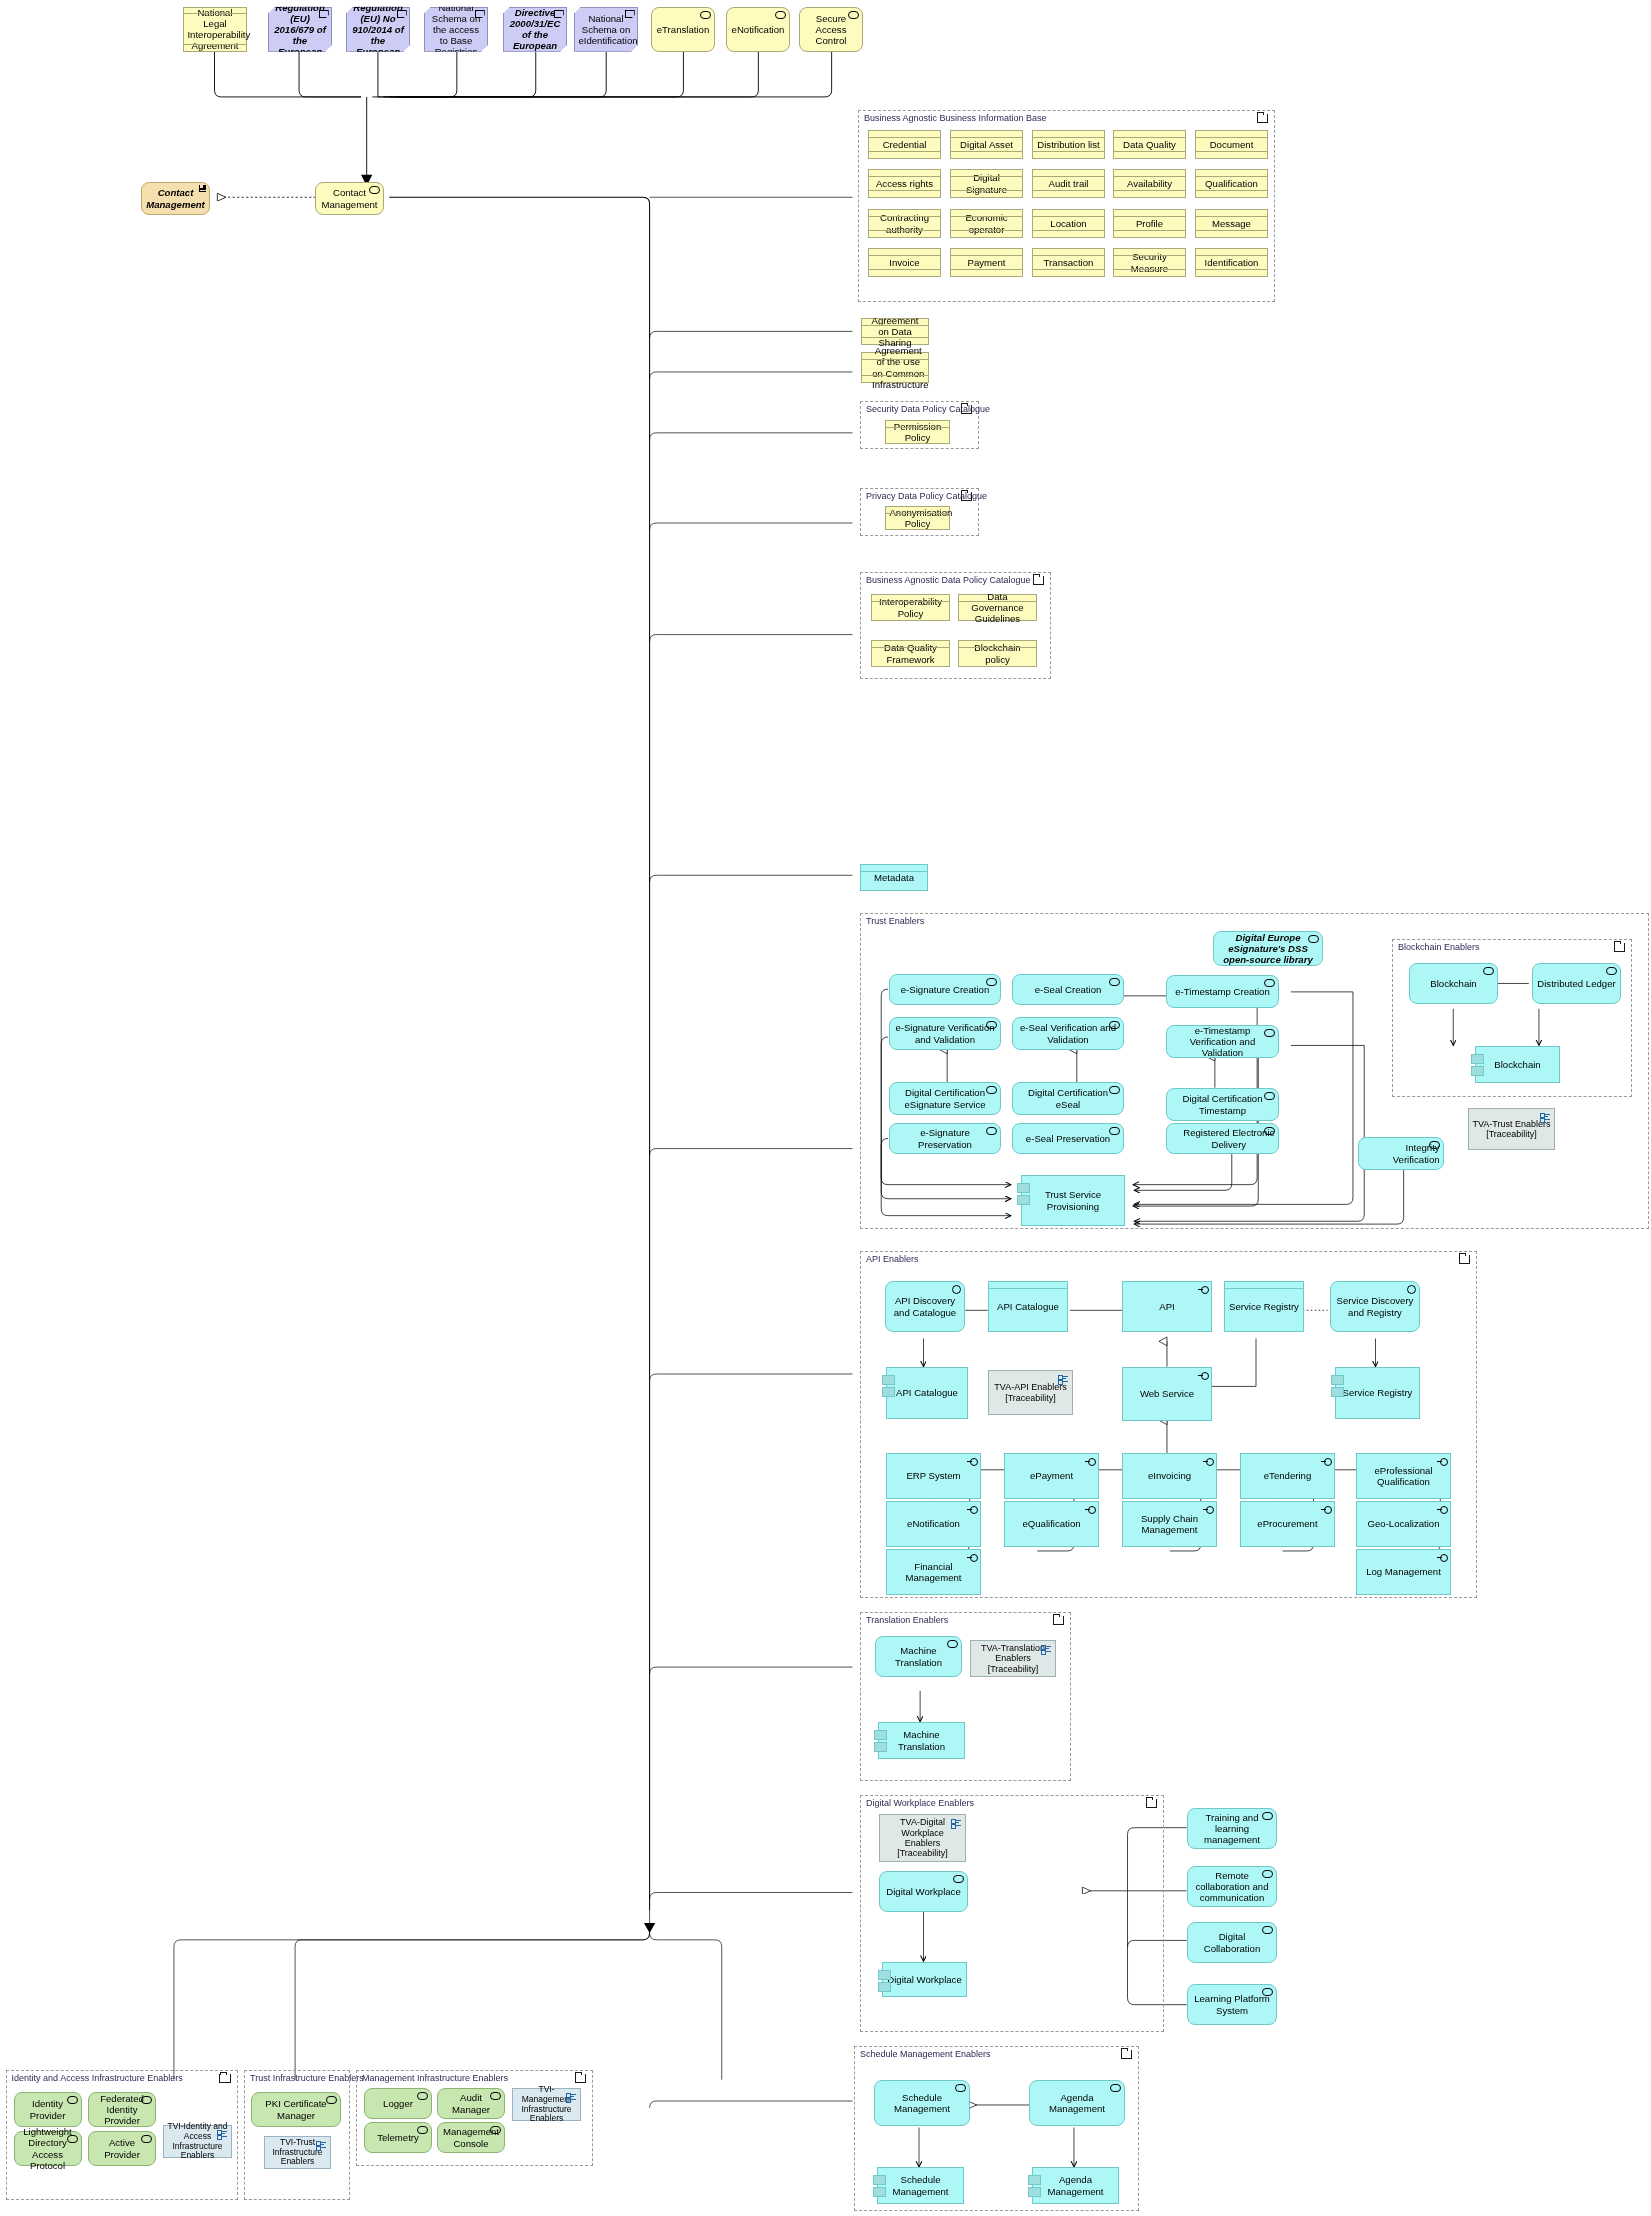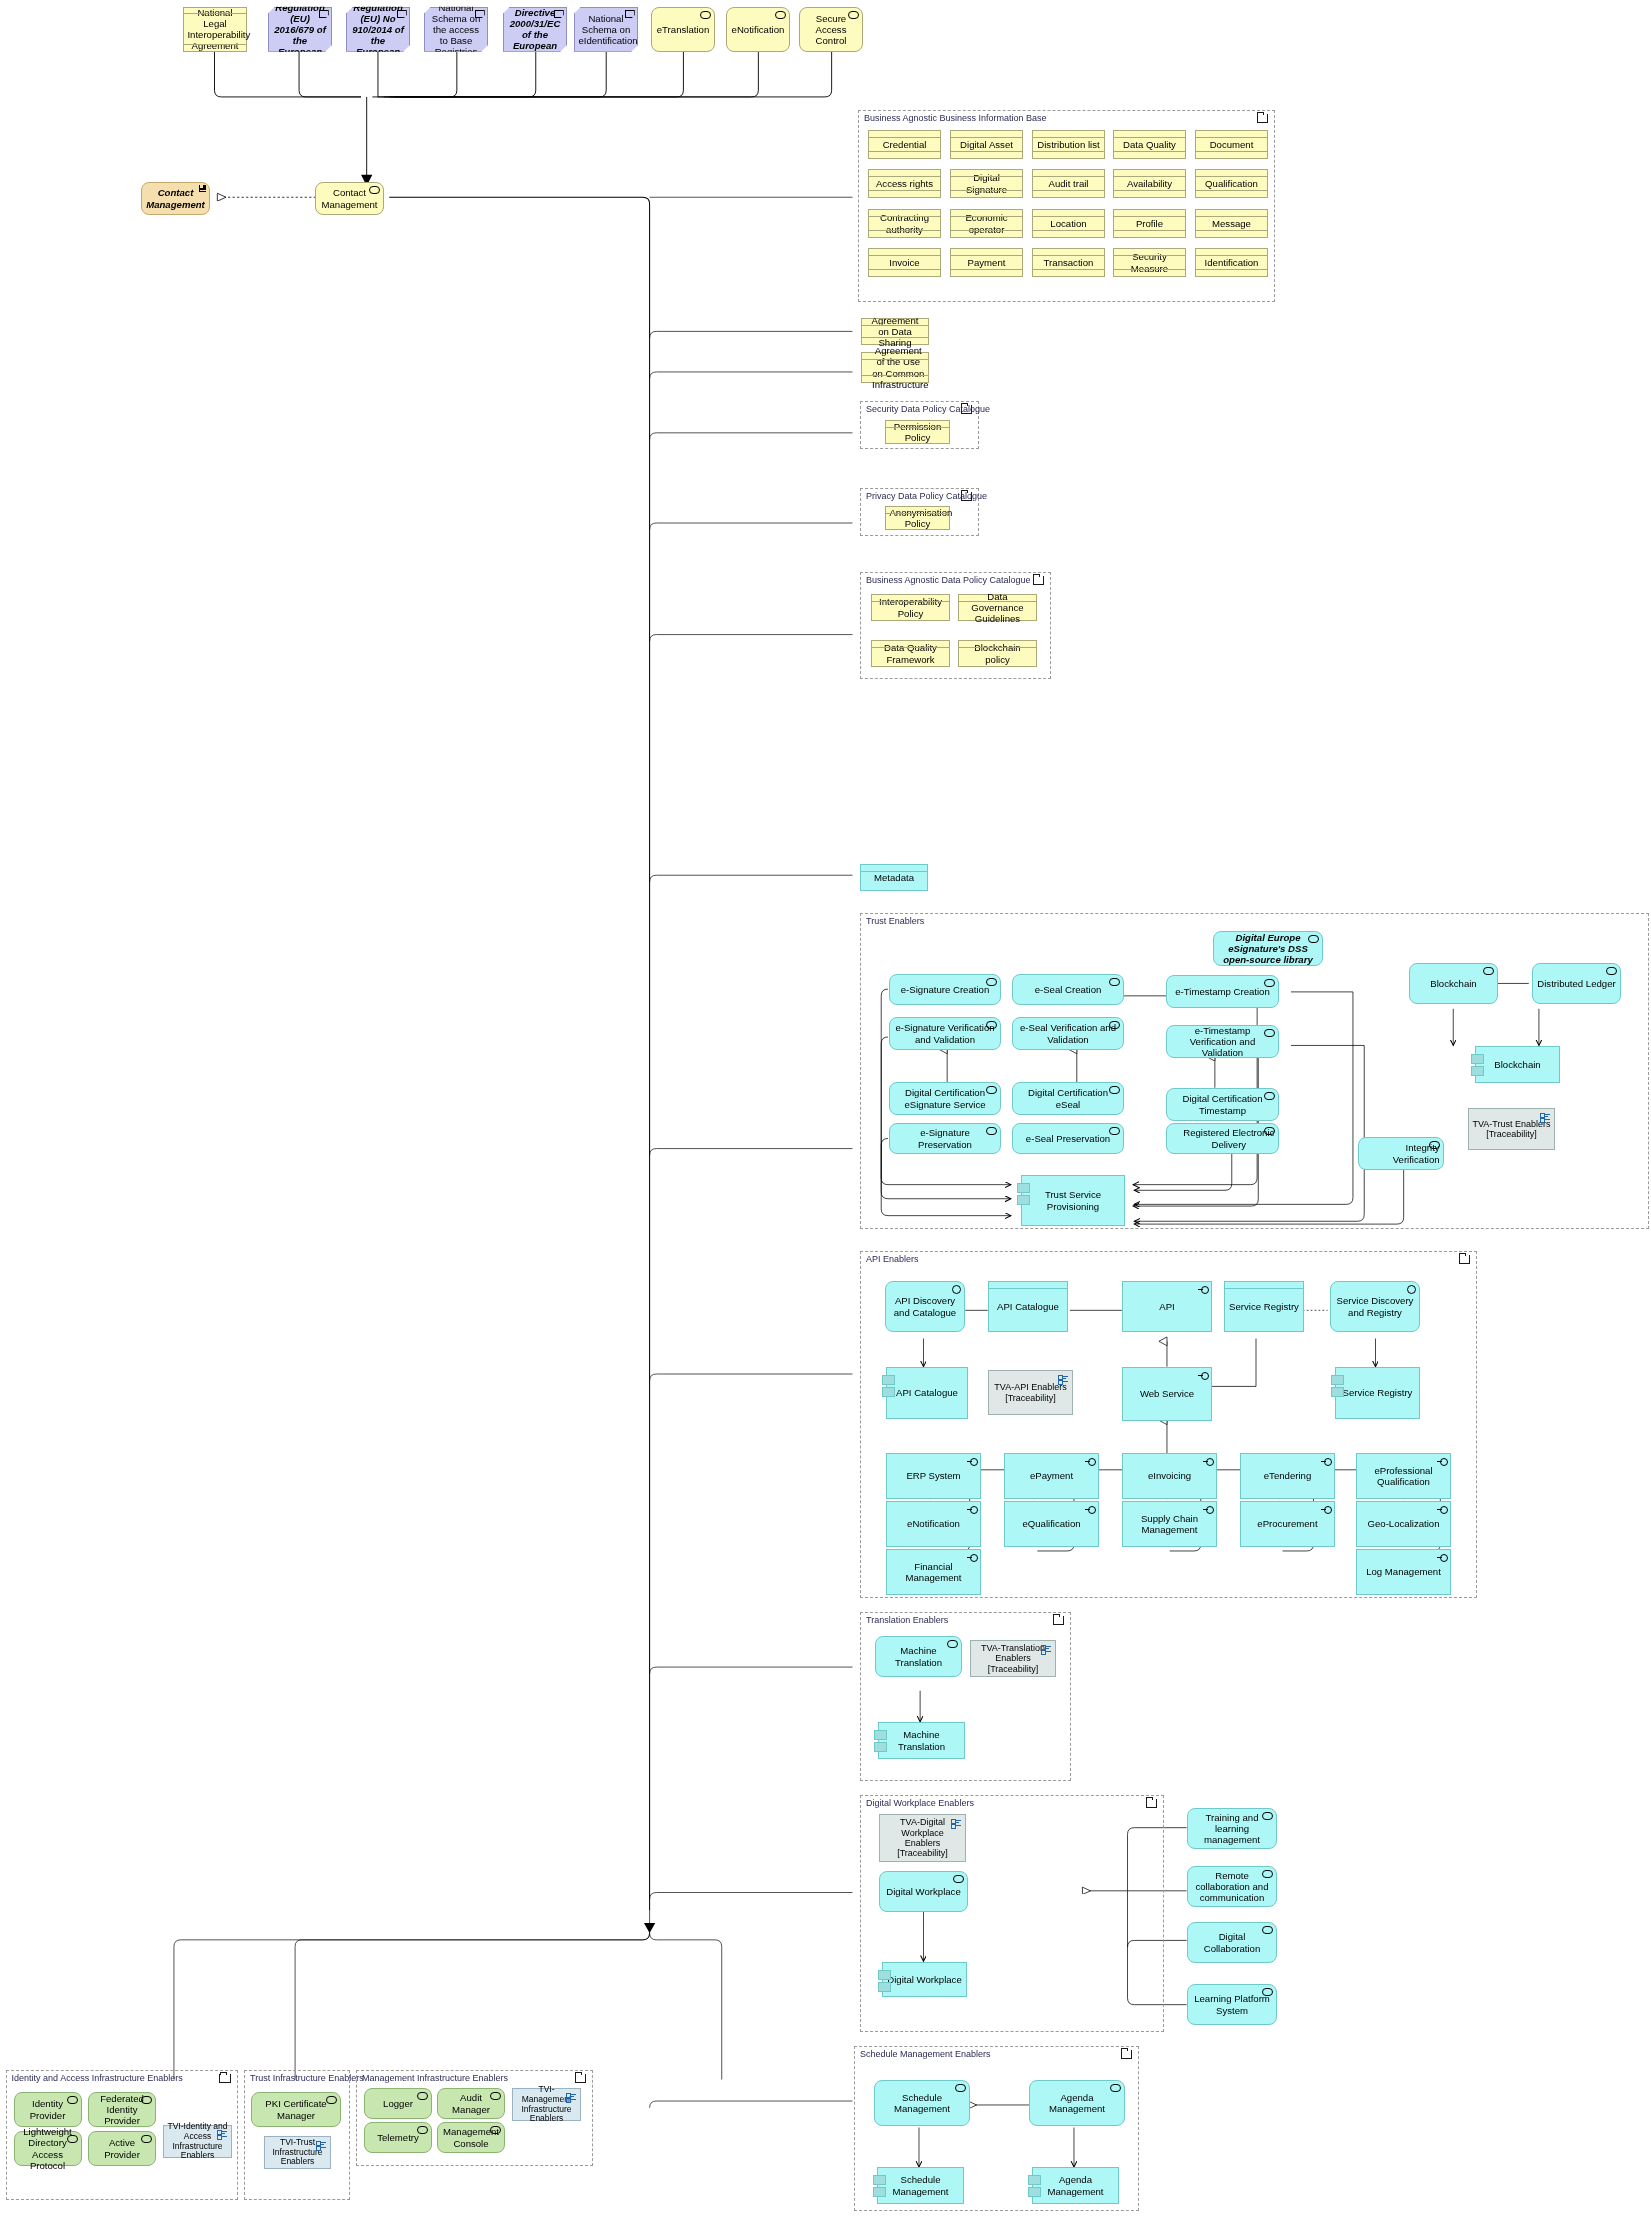--- a/index.html
+++ b/index.html
@@ -499,20 +499,24 @@
     <span class="ico-trace">
       <i style="left:0;top:0;width:2.8px;height:2.8px"></i>
       <i style="left:0;top:5px;width:2.8px;height:2.8px"></i>
       <b style="left:4.5px;top:1.1px;width:5px"></b>
       <b style="left:4.5px;top:2.8px;width:3.4px"></b>
       <b style="left:4.5px;top:6.2px;width:5px"></b>
     </span>
     <span class="lbl">TVA-Trust Enablers [Traceability]</span>
   </div>
 
+  <div class="group" style="left:1392px;top:939px;width:240px;height:158px;">
+    <span class="gtitle">Blockchain Enablers</span>
+    <span class="ico-folder"></span>
+  </div>
   <div class="node svc-c" style="left:1409px;top:963px;width:89px;height:41px;">
     <span class="ico ico-round"></span>
     <span class="lbl">Blockchain</span>
   </div>
   <div class="node svc-c" style="left:1532px;top:963px;width:89px;height:41px;">
     <span class="ico ico-round"></span>
     <span class="lbl">Distributed Ledger</span>
   </div>
   <div class="node comp" style="left:1475px;top:1046px;width:85px;height:37px;">
     <span class="tab t1"></span>

